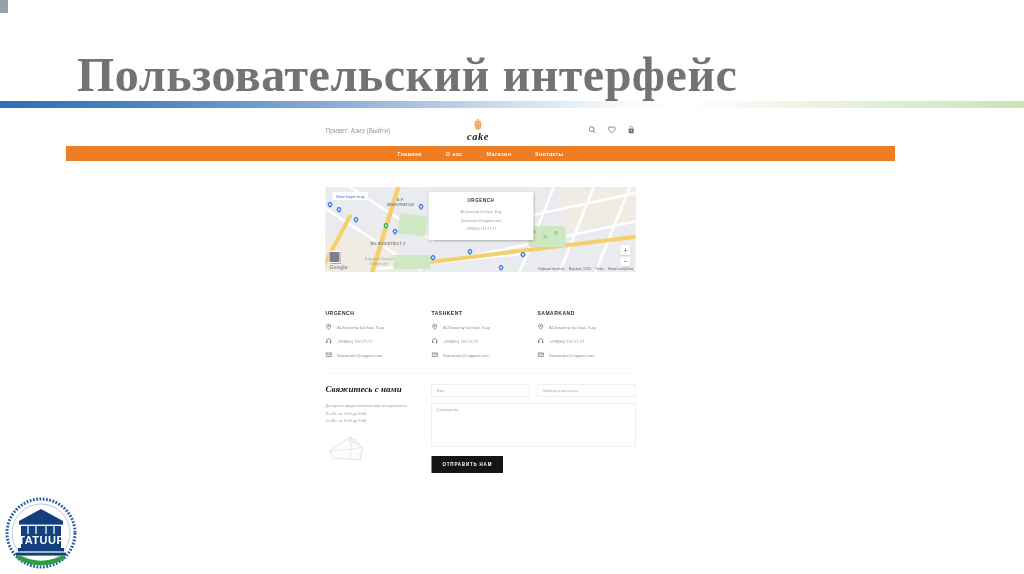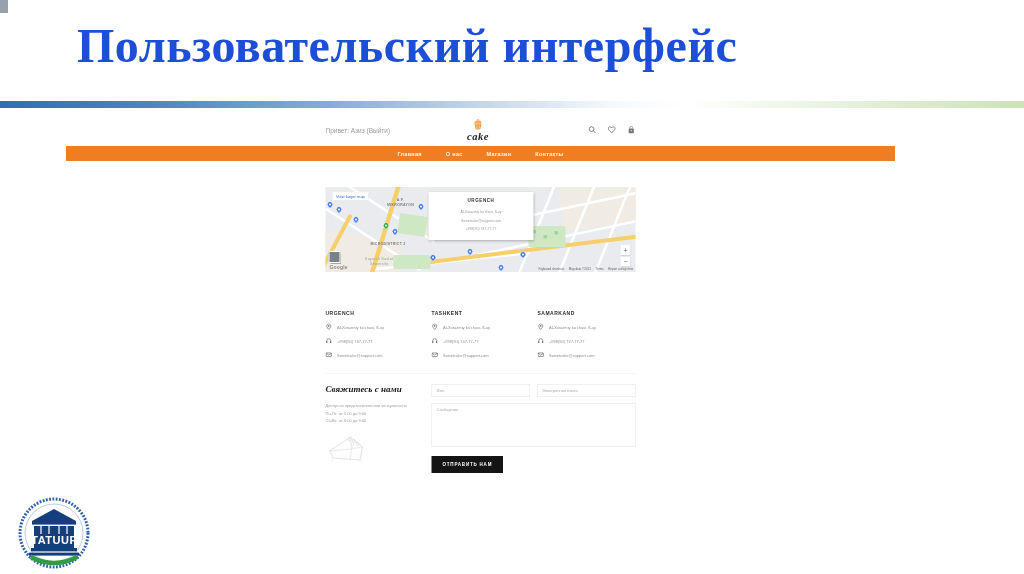--- a/index.html
+++ b/index.html
@@ -2,22 +2,22 @@
 <html><head>
 <meta charset="utf-8">
 <style>
   * { margin:0; padding:0; box-sizing:border-box; }
   html,body { width:1024px; height:574px; background:#ffffff; overflow:hidden;
               font-family:"Liberation Sans", sans-serif; }
   .slide { position:relative; width:1024px; height:574px; background:#fff; }
 
   .corner-mark { position:absolute; left:0; top:0; width:8px; height:13px; background:#97a1ad; }
 
-  .slide-title { position:absolute; left:77px; top:18px; font-family:"Liberation Serif", serif;
-                 font-weight:600; font-size:48px; color:#1d4ed8; letter-spacing:.5px; }
+  .slide-title { position:absolute; left:77px; top:47px; font-family:"Liberation Serif", serif;
+                 font-weight:600; font-size:48px; color:#737373; letter-spacing:.5px; }
 
   .gradient-bar { position:absolute; left:0; top:101px; width:1024px; height:7px;
     background:linear-gradient(90deg,#2f6eb6 0%,#4c83c1 14%,#88abd5 32%,#c9d9ec 48%,#f6f9fc 60%,#ffffff 67%,#eaf3e2 80%,#cbe3b6 100%); }
 
   
   .site { position:absolute; left:66px; top:115px; width:1658px; height:786px;
           transform:scale(0.5); transform-origin:0 0; background:#fff; }
   .container { width:620px; margin:0 auto; }
 
   .site-header { height:62px; display:flex; align-items:center; }
@@ -83,21 +83,21 @@
   .form-row { display:flex; gap:14px; margin-bottom:12px; }
   .contact-form input { flex:1; height:26px; border:1px solid #e2e2e2; font-size:8px; padding:0 9px;
                         color:#444; font-family:"Liberation Sans",sans-serif; outline:none; }
   .contact-form textarea { height:88px; border:1px solid #e2e2e2; font-size:8px; padding:8px 9px;
                            color:#444; resize:none; font-family:"Liberation Sans",sans-serif; outline:none; }
   .contact-form ::placeholder { color:#a8a8a8; }
   .submit-btn { margin-top:18px; align-self:flex-start; background:#141414; color:#fff; font-size:9px;
                 font-weight:bold; letter-spacing:1.6px; padding:12px 22px; border:none; cursor:pointer;
                 font-family:"Liberation Sans",sans-serif; }
 
-  .emblem { position:absolute; left:18px; top:497px; width:72px; height:72px; }
+  .emblem { position:absolute; left:5px; top:497px; width:72px; height:72px; }
 </style>
 </head>
 <body>
 
 <div class="slide">
 
   <div class="corner-mark"></div>
 
   <div class="slide-title">Пользовательский интерфейс</div>
   <div class="gradient-bar"></div>

